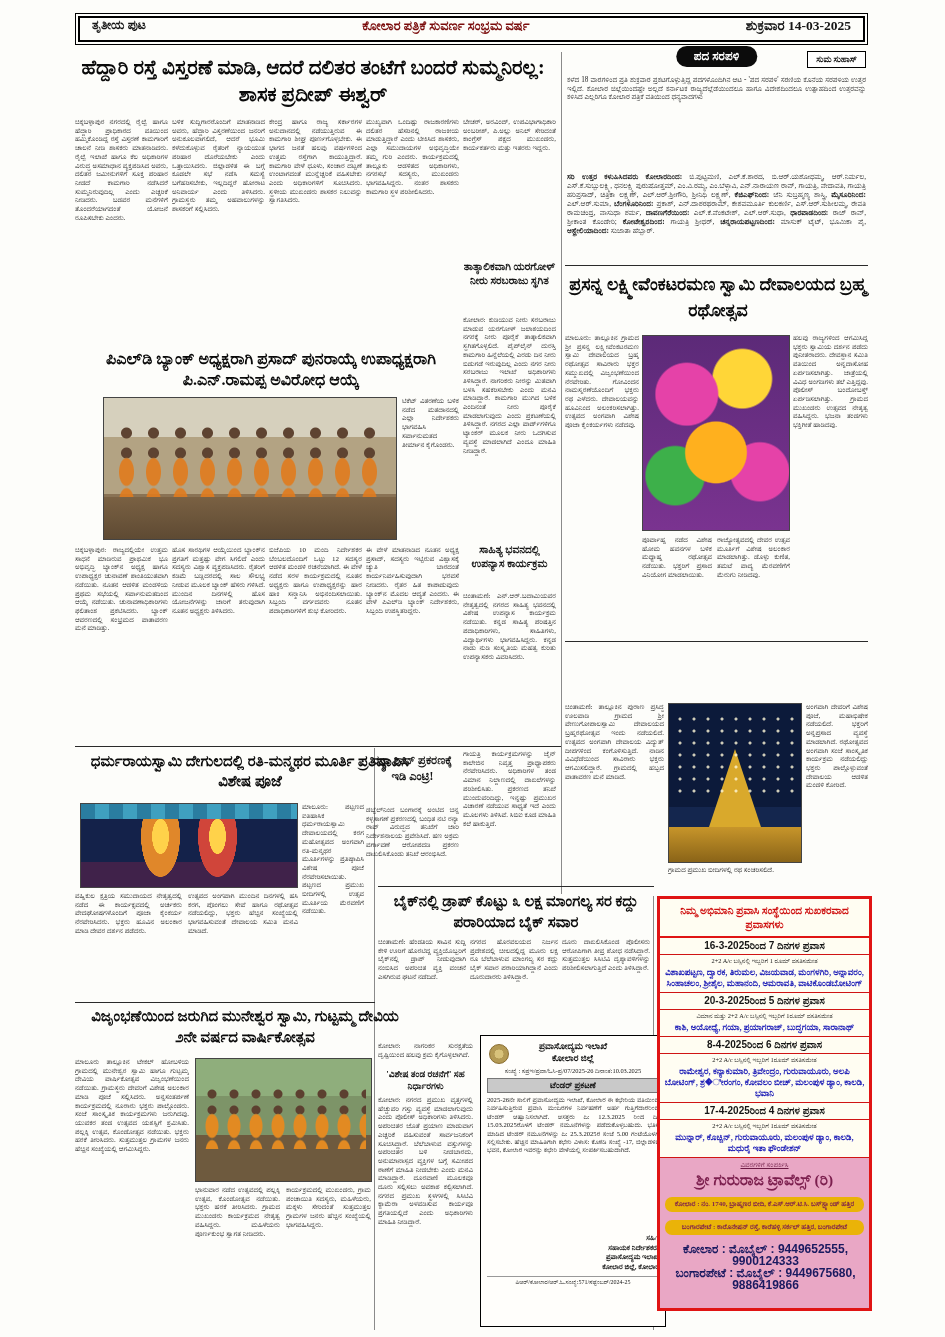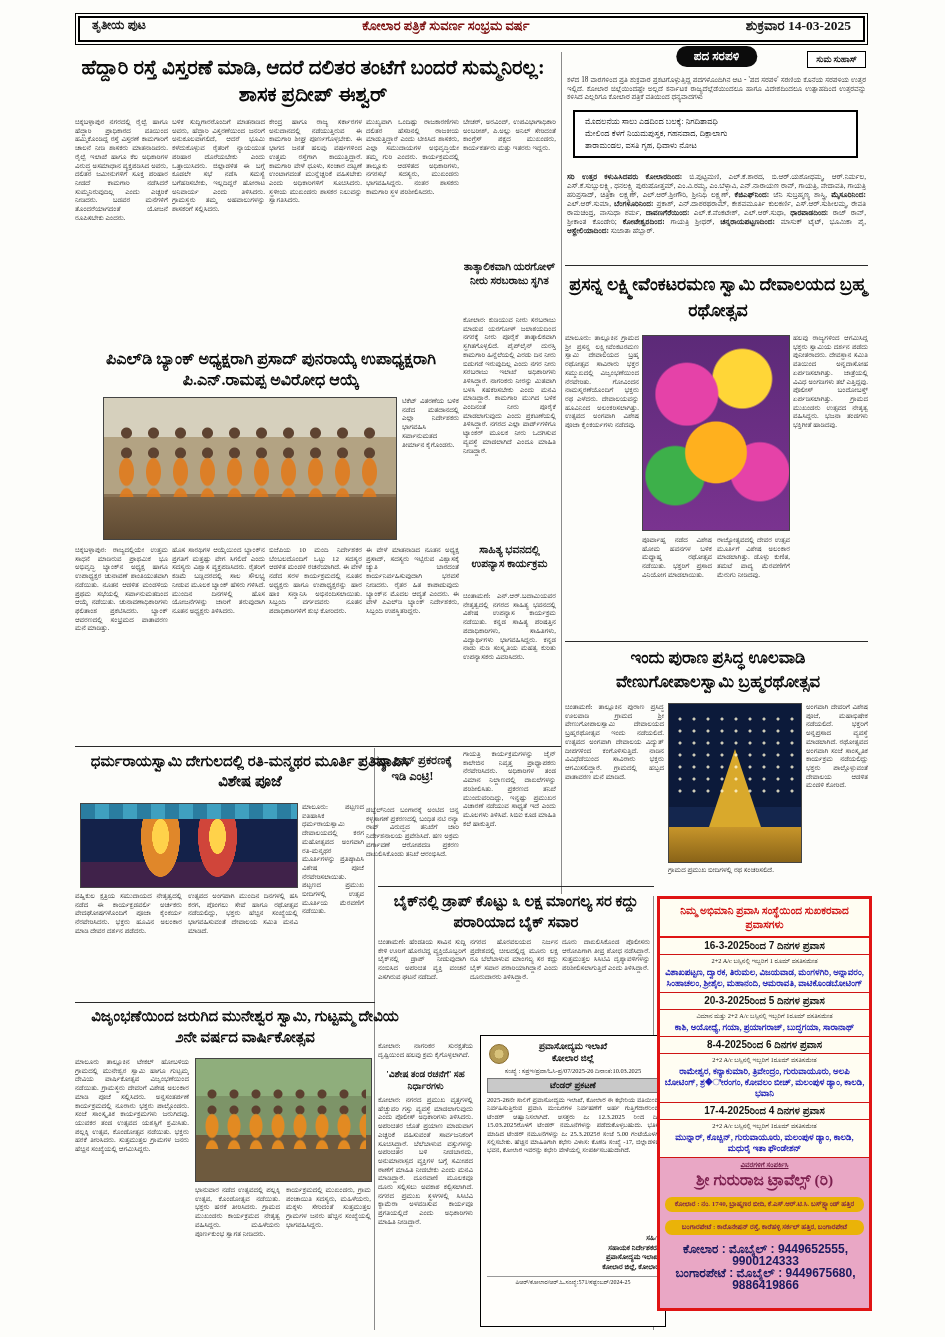--- a/index.html
+++ b/index.html
@@ -41,21 +41,21 @@
   #tender .sg{text-align:right;font-size:7px;line-height:9.5px;font-weight:bold;}
   #tender .ft{text-align:center;font-size:6px;margin-top:4px;border-top:1px solid #999;padding-top:2px;}
   #emblem{position:absolute;left:8px;top:8px;width:18px;height:18px;border-radius:50%;border:1.5px solid #8a6d2f;background:radial-gradient(circle,#d8c27a 0 35%,#b49a54 36% 100%);}
   
   #ad{position:absolute;left:657px;top:896px;width:215px;height:415px;border:3px solid #e01414;box-sizing:border-box;background:#fffdf2;display:flex;flex-direction:column;}
   #ad .ttl{color:#cf1111;font-weight:bold;font-size:10.5px;line-height:14px;text-align:center;padding:5px 4px 4px;border-bottom:2px solid #e01414;}
   #ad .date{font-weight:bold;font-size:10px;text-align:center;border-bottom:1.5px solid #d01414;padding:2px 0;font-family:"Liberation Sans",sans-serif;}
   #ad .note{font-size:6.4px;text-align:center;padding:2px 2px 1px;}
   #ad .places{color:#2222b8;font-weight:bold;font-size:8.6px;line-height:11px;text-align:center;padding:1px 4px 3px;border-bottom:1.5px solid #d01414;}
   #ad .contact{background:#e9a7c5;flex:1;text-align:center;padding:3px 5px;}
-  #ad .clabel{font-size:7px;font-weight:bold;color:#6d1b44;text-decoration:underline;text-align:center;}
+  #ad .clabel{font-size:7px;font-weight:normal;color:#6d1b44;text-decoration:underline;text-align:center;}
   #ad .company{font-size:15.5px;font-weight:bold;color:#7c1f4e;line-height:18px;margin:2px 0 3px;}
   #ad .addr{background:#eab308;border-radius:7px;color:#7c1f4e;font-weight:bold;font-size:7px;line-height:9px;padding:3px 4px;margin:8px 0;}
   #ad .phone{font-size:12px;font-weight:bold;color:#1a1a60;line-height:12px;text-align:center;padding-left:2px;font-family:"Liberation Sans",sans-serif;}
 </style>
 </head>
 <body>
 
 <div id="page">
 
   <div id="masthead">
@@ -101,21 +101,21 @@
   <div class="c" style="left:269px;top:546px;width:93px;height:196px;">ಬಿಜೆಪಿಯ 10 ಮಂದಿ ನಿರ್ದೇಶಕರ ಬೆಂಬಲದೊಂದಿಗೆ ಒಟ್ಟು 12 ಸದಸ್ಯರ ಆಡಳಿತ ಮಂಡಳಿ ರಚನೆಯಾಗಿದೆ. ಈ ವೇಳೆ ನಡೆದ ಸರಳ ಕಾರ್ಯಕ್ರಮದಲ್ಲಿ ನೂತನ ಅಧ್ಯಕ್ಷರು ಹಾಗೂ ಉಪಾಧ್ಯಕ್ಷರನ್ನು ಹಾರ ಹಾಕಿ ಸನ್ಮಾನಿಸಿ ಅಭಿನಂದಿಸಲಾಯಿತು. ಸಿಬ್ಬಂದಿ ವರ್ಗದವರು ನೂತನ ಪದಾಧಿಕಾರಿಗಳಿಗೆ ಶುಭ ಕೋರಿದರು.</div>
   <div class="c" style="left:366px;top:546px;width:93px;height:196px;">ಈ ವೇಳೆ ಮಾತನಾಡಿದ ನೂತನ ಅಧ್ಯಕ್ಷ ಪ್ರಸಾದ್, ಸದಸ್ಯರು ಇಟ್ಟಿರುವ ವಿಶ್ವಾಸಕ್ಕೆ ಚ್ಯುತಿ ಬಾರದಂತೆ ಕಾರ್ಯನಿರ್ವಹಿಸುವುದಾಗಿ ಭರವಸೆ ನೀಡಿದರು. ರೈತರ ಹಿತ ಕಾಪಾಡುವುದು ಬ್ಯಾಂಕ್‌ನ ಮೊದಲ ಆದ್ಯತೆ ಎಂದರು. ಈ ವೇಳೆ ಪಿಎಲ್‌ಡಿ ಬ್ಯಾಂಕ್ ನಿರ್ದೇಶಕರು, ಸಿಬ್ಬಂದಿ ಉಪಸ್ಥಿತರಿದ್ದರು.</div>
 
   <div class="hd" style="left:80px;top:751px;width:340px;font-size:15px;line-height:20px;">ಧರ್ಮರಾಯಸ್ವಾಮಿ ದೇಗುಲದಲ್ಲಿ ರತಿ-ಮನ್ಮಥರ ಮೂರ್ತಿ ಪ್ರತಿಷ್ಠಾಪಿಸಿ ವಿಶೇಷ ಪೂಜೆ</div>
   <div class="ph" style="left:80px;top:803px;width:218px;height:85px;background:linear-gradient(#14224a 0 70%,#40224a 70% 100%);">
     <div style="position:absolute;left:28%;top:18%;width:18%;height:70%;background:radial-gradient(ellipse at 50% 30%,#ffd24a 0 30%,#e0872a 31% 70%,transparent 71%);"></div>
     <div style="position:absolute;left:54%;top:18%;width:18%;height:70%;background:radial-gradient(ellipse at 50% 30%,#ffd24a 0 30%,#d0453a 31% 70%,transparent 71%);"></div>
     <div style="position:absolute;left:0;top:0;width:100%;height:18%;background:repeating-linear-gradient(90deg,#2a7da0 0 14px,#3fa0c0 14px 28px);"></div>
   </div>
   <div class="c" style="left:302px;top:803px;width:62px;height:197px;">ಮಾಲೂರು: ಪಟ್ಟಣದ ಐತಿಹಾಸಿಕ ಧರ್ಮರಾಯಸ್ವಾಮಿ ದೇವಾಲಯದಲ್ಲಿ ಕರಗ ಮಹೋತ್ಸವದ ಅಂಗವಾಗಿ ರತಿ-ಮನ್ಮಥರ ಮೂರ್ತಿಗಳನ್ನು ಪ್ರತಿಷ್ಠಾಪಿಸಿ ವಿಶೇಷ ಪೂಜೆ ನೆರವೇರಿಸಲಾಯಿತು. ಪಟ್ಟಣದ ಪ್ರಮುಖ ಬೀದಿಗಳಲ್ಲಿ ಉತ್ಸವ ಮೂರ್ತಿಯ ಮೆರವಣಿಗೆ ನಡೆಯಿತು.</div>
-  <div class="c" style="left:75px;top:892px;width:107px;height:108px;">ವಹ್ನಿಕುಲ ಕ್ಷತ್ರಿಯ ಸಮುದಾಯದ ನೇತೃತ್ವದಲ್ಲಿ ನಡೆದ ಈ ಕಾರ್ಯಕ್ಬಡವರ್ಲಿ ಅರ್ಚಕರು ವೇದಘೋಷಗಳೊಂದಿಗೆ ಪೂಜಾ ಕೈಂಕರ್ಯ ನೆರವೇರಿಸಿದರು. ಭಕ್ತರು ಹೂವಿನ ಅಲಂಕಾರ ಮಾಡಿ ದೇವರ ದರ್ಶನ ಪಡೆದರು.</div>
+  <div class="c" style="left:75px;top:892px;width:107px;height:108px;">ವಹ್ನಿಕುಲ ಕ್ಷತ್ರಿಯ ಸಮುದಾಯದ ನೇತೃತ್ವದಲ್ಲಿ ನಡೆದ ಈ ಕಾರ್ಯಕ್ಸವದಲ್ಲಿ ಅರ್ಚಕರು ವೇದಘೋಷಗಳೊಂದಿಗೆ ಪೂಜಾ ಕೈಂಕರ್ಯ ನೆರವೇರಿಸಿದರು. ಭಕ್ತರು ಹೂವಿನ ಅಲಂಕಾರ ಮಾಡಿ ದೇವರ ದರ್ಶನ ಪಡೆದರು.</div>
   <div class="c" style="left:188px;top:892px;width:110px;height:108px;">ಉತ್ಸವದ ಅಂಗವಾಗಿ ಮುಂದಿನ ದಿನಗಳಲ್ಲಿ ಹಸಿ ಕರಗ, ಪೊಂಗಲು ಸೇವೆ ಹಾಗೂ ರಥೋತ್ಸವ ನಡೆಯಲಿದ್ದು, ಭಕ್ತರು ಹೆಚ್ಚಿನ ಸಂಖ್ಯೆಯಲ್ಲಿ ಭಾಗವಹಿಸುವಂತೆ ದೇವಾಲಯ ಸಮಿತಿ ಮನವಿ ಮಾಡಿದೆ.</div>
 
   <div class="sub" style="left:366px;top:752px;width:93px;font-size:11.5px;line-height:16px;">ರನ್ಯಾ ರಾವ್ ಪ್ರಕರಣಕ್ಕೆ ಇಡಿ ಎಂಟ್ರಿ!</div>
   <div class="c" style="left:366px;top:806px;width:93px;height:80px;">ಡಬ್ಬೆಲ್‌ನಿಂದ ಬಂಗಾರಕ್ಕೆ ಅಂಟಿದ ಚಿನ್ನ ಕಳ್ಳಸಾಗಣೆ ಪ್ರಕರಣದಲ್ಲಿ ಬಂಧಿತ ನಟಿ ರನ್ಯಾ ರಾವ್ ವಿರುದ್ಧದ ತನಿಖೆಗೆ ಜಾರಿ ನಿರ್ದೇಶನಾಲಯ ಪ್ರವೇಶಿಸಿದೆ. ಹಣ ಅಕ್ರಮ ವರ್ಗಾವಣೆ ಆರೋಪದಡಿ ಪ್ರಕರಣ ದಾಖಲಿಸಿಕೊಂಡು ತನಿಖೆ ಆರಂಭಿಸಿದೆ.</div>
   <div class="c" style="left:463px;top:750px;width:93px;height:136px;">ಗಾಯತ್ರಿ ಕಾರ್ಯಕ್ರಮಗಳನ್ನು ಜೈನ್ ಕಾಲೇಜಿನ ನಿವೃತ್ತ ಪ್ರಾಧ್ಯಾಪಕರು ನೆರವೇರಿಸಿದರು. ಅಧಿಕಾರಿಗಳ ತಂಡ ವಿಮಾನ ನಿಲ್ದಾಣದಲ್ಲಿ ದಾಖಲೆಗಳನ್ನು ಪರಿಶೀಲಿಸಿತು. ಪ್ರಕರಣದ ತನಿಖೆ ಮುಂದುವರಿದಿದ್ದು, ಇನ್ನಷ್ಟು ಪ್ರಮುಖರ ವಿಚಾರಣೆ ನಡೆಯುವ ಸಾಧ್ಯತೆ ಇದೆ ಎಂದು ಮೂಲಗಳು ತಿಳಿಸಿವೆ. ಸಿಬಿಐ ಕೂಡ ಮಾಹಿತಿ ಕಲೆ ಹಾಕುತ್ತಿದೆ.</div>
 
   <div class="hd" style="left:380px;top:891px;width:272px;font-size:15px;line-height:21px;">ಬೈಕ್‌ನಲ್ಲಿ ಡ್ರಾಪ್ ಕೊಟ್ಟು ೩ ಲಕ್ಷ ಮಾಂಗಲ್ಯ ಸರ ಕದ್ದು ಪರಾರಿಯಾದ ಬೈಕ್ ಸವಾರ</div>
   <div class="c" style="left:470px;top:938px;width:88px;height:98px;">ನಗರದ ಹೊರವಲಯದ ನಿರ್ಜನ ಪ್ರದೇಶದಲ್ಲಿ ಚೀಲದಲ್ಲಿದ್ದ ಮೂರು ಲಕ್ಷ ರೂ ಬೆಲೆಬಾಳುವ ಮಾಂಗಲ್ಯ ಸರ ಕದ್ದು ಬೈಕ್ ಸವಾರ ಪರಾರಿಯಾಗಿದ್ದಾನೆ ಎಂದು ದೂರುದಾರರು ತಿಳಿಸಿದ್ದಾರೆ.</div>
   <div class="c" style="left:378px;top:938px;width:88px;height:98px;">ಚಿಂತಾಮಣಿ: ಹೆಂಡತಿಯ ಸಾವಿನ ಸುದ್ದಿ ಕೇಳಿ ಊರಿಗೆ ಹೊರಟಿದ್ದ ವ್ಯಕ್ತಿಯೊಬ್ಬರಿಗೆ ಬೈಕ್‌ನಲ್ಲಿ ಡ್ರಾಪ್ ನೀಡುವುದಾಗಿ ನಂಬಿಸಿದ ಅಪರಿಚಿತ ವ್ಯಕ್ತಿ ವಂಚನೆ ಎಸಗಿರುವ ಘಟನೆ ನಡೆದಿದೆ.</div>
   <div class="c" style="left:562px;top:938px;width:88px;height:98px;">ದೂರು ದಾಖಲಿಸಿಕೊಂಡ ಪೊಲೀಸರು ಆರೋಪಿಗಾಗಿ ತೀವ್ರ ಶೋಧ ನಡೆಸಿದ್ದಾರೆ. ಸುತ್ತಮುತ್ತಲ ಸಿಸಿಟಿವಿ ದೃಶ್ಯಾವಳಿಗಳನ್ನು ಪರಿಶೀಲಿಸಲಾಗುತ್ತಿದೆ ಎಂದು ತಿಳಿಸಿದ್ದಾರೆ.</div>
@@ -143,36 +143,30 @@
     <div class="dots" style="top:22%;height:24%;background-image:radial-gradient(circle,#5c4030 4px,transparent 5px);background-size:22px 16px;"></div>
     <div class="dots" style="top:44%;height:30%;background-image:radial-gradient(ellipse 6px 11px,#e28a22 6px,transparent 7px);background-size:22px 26px;"></div>
   </div>
   <div class="c" style="left:195px;top:1186px;width:85px;height:142px;">ಭಾನುವಾರ ನಡೆದ ಉತ್ಸವದಲ್ಲಿ ಪಲ್ಲಕ್ಕಿ ಉತ್ಸವ, ಕೊಂಡೋತ್ಸವ ನಡೆಯಿತು. ಭಕ್ತರು ಹರಕೆ ತೀರಿಸಿದರು. ಗ್ರಾಮದ ಮುಖಂಡರು ಕಾರ್ಯಕ್ರಮದ ನೇತೃತ್ವ ವಹಿಸಿದ್ದರು. ಮಹಿಳೆಯರು ಪೂರ್ಣಕುಂಭ ಸ್ವಾಗತ ನೀಡಿದರು.</div>
   <div class="c" style="left:286px;top:1186px;width:85px;height:142px;">ಕಾರ್ಯಕ್ರಮದಲ್ಲಿ ಮುಖಂಡರು, ಗ್ರಾಮ ಪಂಚಾಯಿತಿ ಸದಸ್ಯರು, ಮಹಿಳೆಯರು, ಮಕ್ಕಳು ಸೇರಿದಂತೆ ಸುತ್ತಮುತ್ತಲ ಗ್ರಾಮಗಳ ಜನರು ಹೆಚ್ಚಿನ ಸಂಖ್ಯೆಯಲ್ಲಿ ಭಾಗವಹಿಸಿದ್ದರು.</div>
 
   <div class="abs" style="left:565px;top:46px;width:303px;height:218px;">
     <div id="pada-pill">ಪದ ಸರಪಳಿ</div>
     <div id="pada-author">ಸುಮ ಸುಹಾಸ್</div>
     <div class="c" style="left:2px;top:30px;width:299px;height:33px;font-size:7.2px;">ಕಳೆದ 18 ವಾರಗಳಿಂದ ಪ್ರತಿ ಶುಕ್ರವಾರ ಪ್ರಕಟಗೊಳ್ಳುತ್ತಿದ್ದ ಪದಗಳೊಂದಿಗಿನ ಆಟ - 'ಪದ ಸರಪಳಿ' ಸರಣಿಯ ಕೊನೆಯ ಸರಪಳಿಯ ಉತ್ತರ ಇಲ್ಲಿದೆ. ಕೋಲಾರ ಜಿಲ್ಲೆಯಿಂದಷ್ಟೇ ಅಲ್ಲದೆ ಕರ್ನಾಟಕ ರಾಜ್ಯದೆಲ್ಲೆಡೆಯಿಂದಲೂ ಹಾಗೂ ವಿದೇಶದಿಂದಲೂ ಉತ್ಸಾಹದಿಂದ ಉತ್ತರವನ್ನು ಕಳಿಸಿದ ಎಲ್ಲರಿಗೂ ಕೋಲಾರ ಪತ್ರಿಕೆ ವತಿಯಿಂದ ಧನ್ಯವಾದಗಳು</div>
-    <div id="pada-answers">
-      <div>ಮೊದಲನೆಯ ಸಾಲು ಎಡದಿಂದ ಬಲಕ್ಕೆ: ನಿಗದಿತಾವಧಿ</div>
-      <div>ಮೇಲಿಂದ ಕೆಳಗೆ ನಿಯಮಪುಸ್ತಕ, ಗಹನವಾದ, ದಿಕ್ಪಾಲಾಗು</div>
-      <div>ತಾರಾಮಂಡಲ, ವಸತಿ ಗೃಹ, ಧಿವಾಳು ನೋಟ</div>
-    </div>
     <div class="c" style="left:2px;top:126px;width:299px;height:90px;font-size:7.3px;line-height:9px;"><b>ಸರಿ ಉತ್ತರ ಕಳುಹಿಸಿದವರು ಕೋಲಾರದಿಂದ:</b> ಜಿ.ಪುಟ್ಟಮಣಿ, ಎಲ್.ಕೆ.ಶಾರದ, ಬಿ.ಆರ್.ಯಶೋಧಮ್ಮ, ಆರ್.ನಿರ್ಮಲ, ಎಸ್.ಕೆ.ಸುಬ್ಬುಲಕ್ಷ್ಮಿ, ಧನಲಕ್ಷ್ಮಿ ಪುರುಷೋತ್ತಮ್, ಎಂ.ವಿ.ರಮ್ಯ, ಎಂ.ಬೆಳ್ಳಾವಿ, ಎನ್.ನಾರಾಯಣ ರಾವ್, ಗಾಯತ್ರಿ, ವೇದಾವತಿ, ಗಾಯತ್ರಿ ಹರಿಪ್ರಸಾದ್, ಚಿತ್ರಿಕಾ ಲಕ್ಷ್ಮಣ್, ಎಲ್.ಆರ್.ಶ್ರೀಗೌರಿ, ಶ್ರೀನಿಧಿ ಲಕ್ಷ್ಮಣ್, <b>ಕೆಜಿಎಫ್‌ನಿಂದ:</b> ಜೆನಿ ಸುಬ್ರಹ್ಮಣ್ಯ ಶಾಸ್ತ್ರಿ, <b>ಮೈಸೂರಿನಿಂದ:</b> ಎಲ್.ಆರ್.ಸುಮಾ, <b>ಬೆಂಗಳೂರಿನಿಂದ:</b> ಪ್ರಕಾಶ್, ಎನ್.ದಾಶರಥರಾಮ್, ಕೇಶವಮೂರ್ತಿ ಕುಲಕರ್ಣಿ, ಎಸ್.ಆರ್.ಸುಶೀಲಮ್ಮ, ರೇವತಿ ರಾಮಚಂದ್ರ, ವಾಸುಧಾ ಶರ್ಮ, <b>ದಾವಣಗೆರೆಯಿಂದ:</b> ಎಲ್.ಕೆ.ವೆಂಕಟೇಶ್, ಎಲ್.ಆರ್.ಸುಧಾ, <b>ಧಾರವಾಡದಿಂದ:</b> ರಾಜ್ ರಾವ್, ಶ್ರೀಕಾಂತ ಕೊಂಡೇರಿ; <b>ಕೋಟೇಶ್ವರದಿಂದ:</b> ಗಾಯತ್ರಿ ಶ್ರೀಧರ್, <b>ಚನ್ನರಾಯಪಟ್ಟಣದಿಂದ:</b> ಮಾಸುಕ್ ಟೈಟ್, ಭೂಮಿಕಾ ಪೈ, <b>ಆಸ್ಟ್ರೇಲಿಯಾದಿಂದ:</b> ಸುಜಾತಾ ಹೆಬ್ಬಾರ್.</div>
   </div>
 
   <div class="hd h-right" style="left:568px;top:271px;width:300px;">ಪ್ರಸನ್ನ ಲಕ್ಷ್ಮೀವೆಂಕಟರಮಣ ಸ್ವಾಮಿ ದೇವಾಲಯದ ಬ್ರಹ್ಮ ರಥೋತ್ಸವ</div>
   <div class="c" style="left:565px;top:334px;width:74px;height:304px;">ಮಾಲೂರು: ತಾಲ್ಲೂಕಿನ ಗ್ರಾಮದ ಶ್ರೀ ಪ್ರಸನ್ನ ಲಕ್ಷ್ಮೀವೆಂಕಟರಮಣ ಸ್ವಾಮಿ ದೇವಾಲಯದ ಬ್ರಹ್ಮ ರಥೋತ್ಸವ ಸಾವಿರಾರು ಭಕ್ತರ ಸಮ್ಮುಖದಲ್ಲಿ ವಿಜೃಂಭಣೆಯಿಂದ ನೆರವೇರಿತು. ಗೋವಿಂದನ ನಾಮಸ್ಮರಣೆಯೊಂದಿಗೆ ಭಕ್ತರು ರಥ ಎಳೆದರು. ದೇವಾಲಯವನ್ನು ಹೂವಿನಿಂದ ಅಲಂಕರಿಸಲಾಗಿತ್ತು. ಉತ್ಸವದ ಅಂಗವಾಗಿ ವಿಶೇಷ ಪೂಜಾ ಕೈಂಕರ್ಯಗಳು ನಡೆದವು.</div>
   <div class="ph" style="left:642px;top:335px;width:148px;height:196px;background:radial-gradient(circle at 30% 30%,#e542a8 0 18%,transparent 19%),radial-gradient(circle at 68% 22%,#ffd637 0 16%,transparent 17%),radial-gradient(circle at 50% 60%,#ffb01e 0 22%,transparent 23%),radial-gradient(circle at 22% 72%,#3db04a 0 16%,transparent 17%),radial-gradient(circle at 80% 70%,#e542a8 0 16%,transparent 17%),linear-gradient(#5c2a78,#7a3390);"></div>
   <div class="c" style="left:793px;top:334px;width:75px;height:304px;">ಹಲವು ರಾಜ್ಯಗಳಿಂದ ಆಗಮಿಸಿದ್ದ ಭಕ್ತರು ಸ್ವಾಮಿಯ ದರ್ಶನ ಪಡೆದು ಪುನೀತರಾದರು. ದೇವಸ್ಥಾನ ಸಮಿತಿ ವತಿಯಿಂದ ಅನ್ನದಾಸೋಹ ಏರ್ಪಡಿಸಲಾಗಿತ್ತು. ಜಾತ್ರೆಯಲ್ಲಿ ವಿವಿಧ ಅಂಗಡಿಗಳು ತಲೆ ಎತ್ತಿದ್ದವು. ಪೊಲೀಸ್ ಬಂದೋಬಸ್ತ್ ಏರ್ಪಡಿಸಲಾಗಿತ್ತು. ಗ್ರಾಮದ ಮುಖಂಡರು ಉತ್ಸವದ ನೇತೃತ್ವ ವಹಿಸಿದ್ದರು. ಭಜನಾ ತಂಡಗಳು ಭಕ್ತಿಗೀತೆ ಹಾಡಿದವು.</div>
   <div class="c" style="left:642px;top:536px;width:70px;height:100px;">ಪೂರ್ವಾಹ್ನ ನಡೆದ ವಿಶೇಷ ಹೋಮ ಹವನಗಳ ಬಳಿಕ ಮಧ್ಯಾಹ್ನ ರಥೋತ್ಸವ ನಡೆಯಿತು. ಭಕ್ತರಿಗೆ ಪ್ರಸಾದ ವಿನಿಯೋಗ ಮಾಡಲಾಯಿತು.</div>
   <div class="c" style="left:717px;top:536px;width:73px;height:100px;">ರಾಜ್ಯೋತ್ಸವದಲ್ಲಿ ದೇವರ ಉತ್ಸವ ಮೂರ್ತಿಗೆ ವಿಶೇಷ ಅಲಂಕಾರ ಮಾಡಲಾಗಿತ್ತು. ಡೊಳ್ಳು ಕುಣಿತ, ತಮಟೆ ವಾದ್ಯ ಮೆರವಣಿಗೆಗೆ ಮೆರುಗು ನೀಡಿದವು.</div>
 
-  <div class="hd" style="left:572px;top:646px;width:292px;font-size:16.5px;line-height:24px;">ಇಂದು ಪುರಾಣ ಪ್ರಸಿದ್ಧ ಊಲವಾಡಿ ವೇಣುಗೋಪಾಲಸ್ವಾಮಿ ಬ್ರಹ್ಮರಥೋತ್ಸವ</div>
   <div class="c" style="left:565px;top:703px;width:99px;height:190px;">ಚಿಂತಾಮಣಿ: ತಾಲ್ಲೂಕಿನ ಪುರಾಣ ಪ್ರಸಿದ್ಧ ಊಲವಾಡಿ ಗ್ರಾಮದ ಶ್ರೀ ವೇಣುಗೋಪಾಲಸ್ವಾಮಿ ದೇವಾಲಯದ ಬ್ರಹ್ಮರಥೋತ್ಸವ ಇಂದು ನಡೆಯಲಿದೆ. ಉತ್ಸವದ ಅಂಗವಾಗಿ ದೇವಾಲಯ ವಿದ್ಯುತ್ ದೀಪಗಳಿಂದ ಕಂಗೊಳಿಸುತ್ತಿದೆ. ನಾಡಿನ ವಿವಿಧೆಡೆಯಿಂದ ಸಾವಿರಾರು ಭಕ್ತರು ಆಗಮಿಸಲಿದ್ದಾರೆ. ಗ್ರಾಮದಲ್ಲಿ ಹಬ್ಬದ ವಾತಾವರಣ ಮನೆ ಮಾಡಿದೆ.</div>
   <div class="ph" style="left:668px;top:703px;width:134px;height:160px;background:linear-gradient(#0c1a3a 0 65%,#14264e 65% 100%);">
     <div style="position:absolute;left:50%;bottom:22%;width:0;height:0;border-left:26px solid transparent;border-right:26px solid transparent;border-bottom:78px solid #d9a92c;transform:translateX(-50%);"></div>
     <div style="position:absolute;left:0;bottom:0;width:100%;height:22%;background:linear-gradient(#c7952a,#8a6418);"></div>
     <div class="dots" style="top:6%;height:55%;background-image:radial-gradient(circle,#fff8d8 1px,transparent 2px);background-size:14px 12px;opacity:.8;"></div>
   </div>
   <div class="c" style="left:806px;top:703px;width:62px;height:190px;">ಅಂಗವಾಗಿ ದೇವರಿಗೆ ವಿಶೇಷ ಪೂಜೆ, ಮಹಾಭಿಷೇಕ ನಡೆಯಲಿದೆ. ಭಕ್ತರಿಗೆ ಅನ್ನಪ್ರಸಾದ ವ್ಯವಸ್ಥೆ ಮಾಡಲಾಗಿದೆ. ರಥೋತ್ಸವದ ಅಂಗವಾಗಿ ಸಂಜೆ ಸಾಂಸ್ಕೃತಿಕ ಕಾರ್ಯಕ್ರಮ ನಡೆಯಲಿದ್ದು ಭಕ್ತರು ಪಾಲ್ಗೊಳ್ಳುವಂತೆ ದೇವಾಲಯ ಆಡಳಿತ ಮಂಡಳಿ ಕೋರಿದೆ.</div>
   <div class="c" style="left:668px;top:866px;width:134px;height:26px;">ಗ್ರಾಮದ ಪ್ರಮುಖ ಬೀದಿಗಳಲ್ಲಿ ರಥ ಸಂಚರಿಸಲಿದೆ.</div>
 
   <div id="ad">

